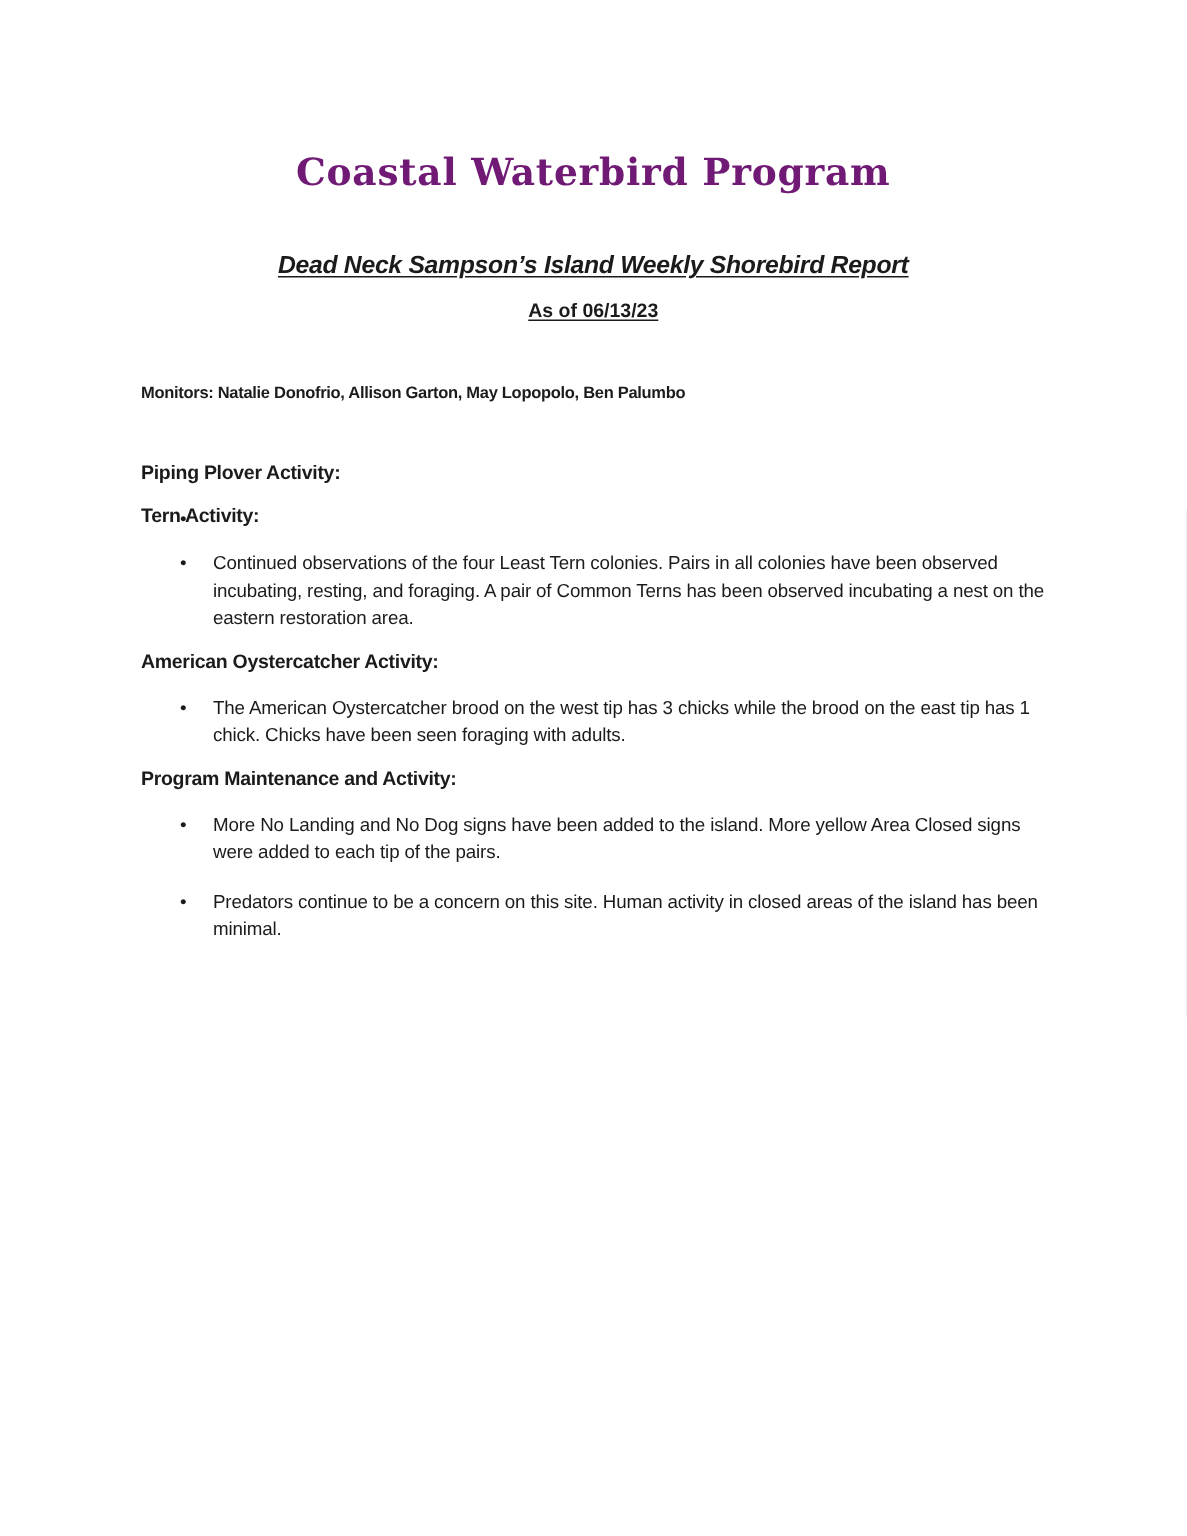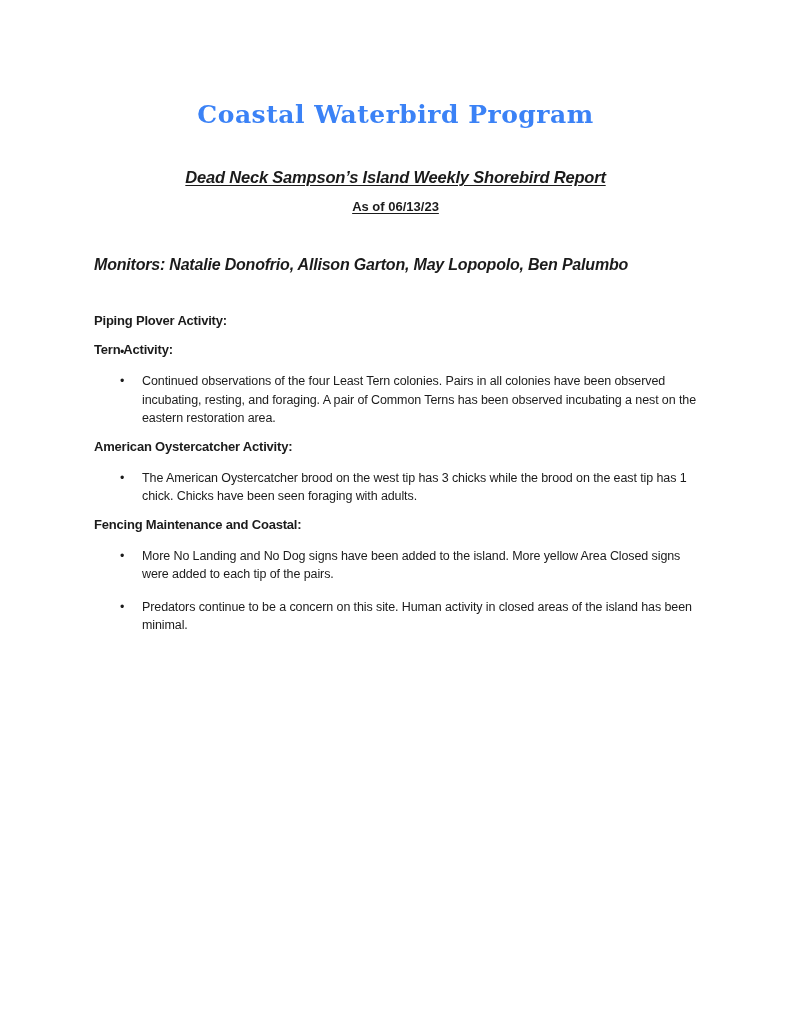--- a/index.html
+++ b/index.html
@@ -27,21 +27,21 @@
     letter-spacing: 0.5px;
     margin-bottom: 5px;
     white-space: nowrap;
   }
   .program {
     margin-top: 4px;
     font-family: "DejaVu Serif", serif;
     font-weight: 600;
     font-size: 25px;
     line-height: 1.25;
-    color: #3b82f6;
+    color: #701a75;
     letter-spacing: 0.5px;
     white-space: nowrap;
   }
 
   
   .title {
     margin: 38px 0 0 0;
     text-align: center;
     font-size: 16.5px;
     font-weight: 700;
@@ -55,24 +55,23 @@
     text-align: center;
     font-size: 13px;
     font-weight: 700;
     text-decoration: underline;
     text-underline-offset: 2px;
   }
 
   
   .monitors {
     margin: 42px 0 0 0;
-    font-size: 16px;
+    font-size: 11px;
     font-weight: 700;
     letter-spacing: -0.2px;
-    font-style: italic;
   }
   .sec h2 {
     margin: 12px 0 0 0;
     font-size: 13px;
     font-weight: 700;
     letter-spacing: -0.2px;
     line-height: 1.15;
   }
   .sec:first-of-type h2 { margin-top: 40px; }
   .sec ul {
@@ -118,21 +117,21 @@
   </section>
 
   <section class="sec">
     <h2>American Oystercatcher Activity:</h2>
     <ul>
       <li><span class="bullet">•</span><span>The American Oystercatcher brood on the west tip has 3 chicks while the brood on the east tip has 1 chick. Chicks have been seen foraging with adults.</span></li>
     </ul>
   </section>
 
   <section class="sec">
-    <h2>Fencing Maintenance and Coastal:</h2>
+    <h2>Program Maintenance and Activity:</h2>
     <ul>
       <li><span class="bullet">•</span><span>More No Landing and No Dog signs have been added to the island. More yellow Area Closed signs were added to each tip of the pairs.</span></li>
     </ul>
   </section>
 
   <section class="sec">
     <ul>
       <li><span class="bullet">•</span><span>Predators continue to be a concern on this site. Human activity in closed areas of the island has been minimal.</span></li>
     </ul>
   </section>

